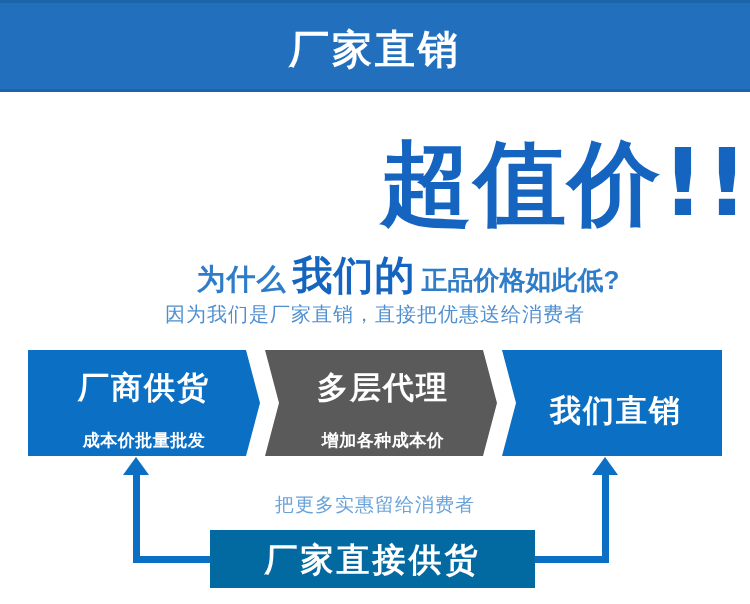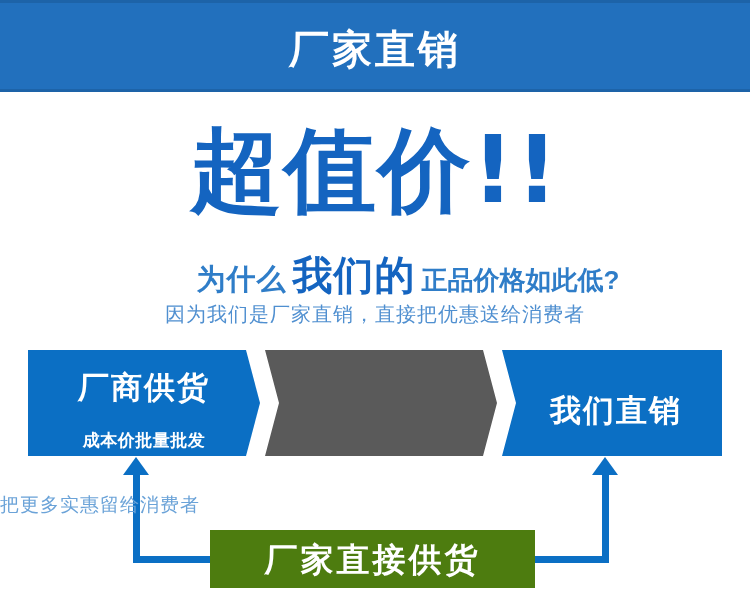--- a/index.html
+++ b/index.html
@@ -45,23 +45,23 @@
     font-weight: normal;
     letter-spacing: 5.5px;
     margin-top: 6px;
     padding-left: 5px;
   }
 
   
   .hero {
     position: absolute;
     left: 0;
-    top: 125px;
-    width: 750px;
-    text-align: center;
+    top: 138px;
+    width: 750px;
+    text-align: right;
   }
   .hero-headline {
     color: #1464c0;
     font-size: 92px;
     font-weight: bold;
     line-height: 1;
     letter-spacing: 2px;
     font-family: "DejaVu Sans", "Liberation Sans", sans-serif;
   }
 
@@ -205,34 +205,35 @@
   }
   .arrow-left  { left: 123px; top: 2px; }
   .arrow-right { left: 592px; top: 2px; }
 
   
   .bottom-caption {
     position: absolute;
     left: 0;
     top: 492px;
     width: 750px;
+    text-align: center;
     color: #6ba3d8;
     font-size: 19px;
     letter-spacing: 1px;
     white-space: nowrap;
   }
 
   
   .bottom-box {
     position: absolute;
     left: 210px;
     top: 530px;
     width: 325px;
     height: 58px;
-    background: #4d7c0f;
+    background: #0369a1;
     display: flex;
     align-items: center;
     justify-content: center;
   }
   .bottom-box-label {
     color: #ffffff;
     font-size: 33px;
     font-weight: bold;
     letter-spacing: 3px;
     line-height: 1;
@@ -258,20 +259,22 @@
 <div class="steps">
 
   <div class="step step-1">
     <div class="step-body"></div>
     <div class="step-title">厂商供货</div>
     <div class="step-sub">成本价批量批发</div>
   </div>
 
   <div class="step step-2">
     <div class="step-body"></div>
+    <div class="step-title">多层代理</div>
+    <div class="step-sub">增加各种成本价</div>
   </div>
 
   <div class="step step-3">
     <div class="step-body"></div>
     <div class="step-title">我们直销</div>
   </div>
 
 </div>
 
 <div class="connectors">

